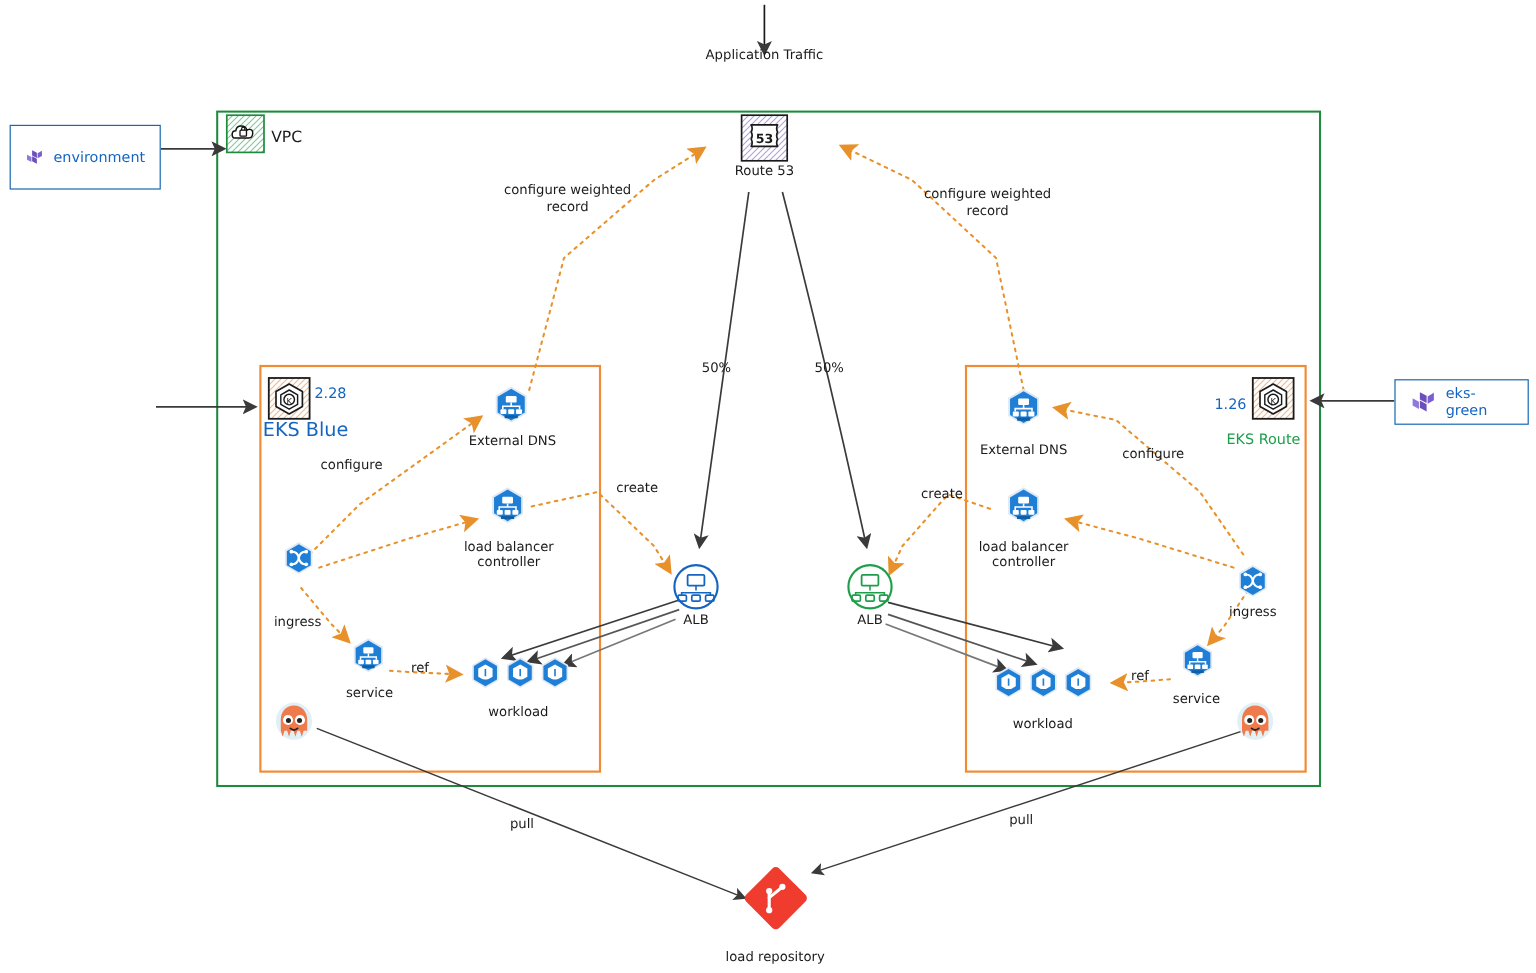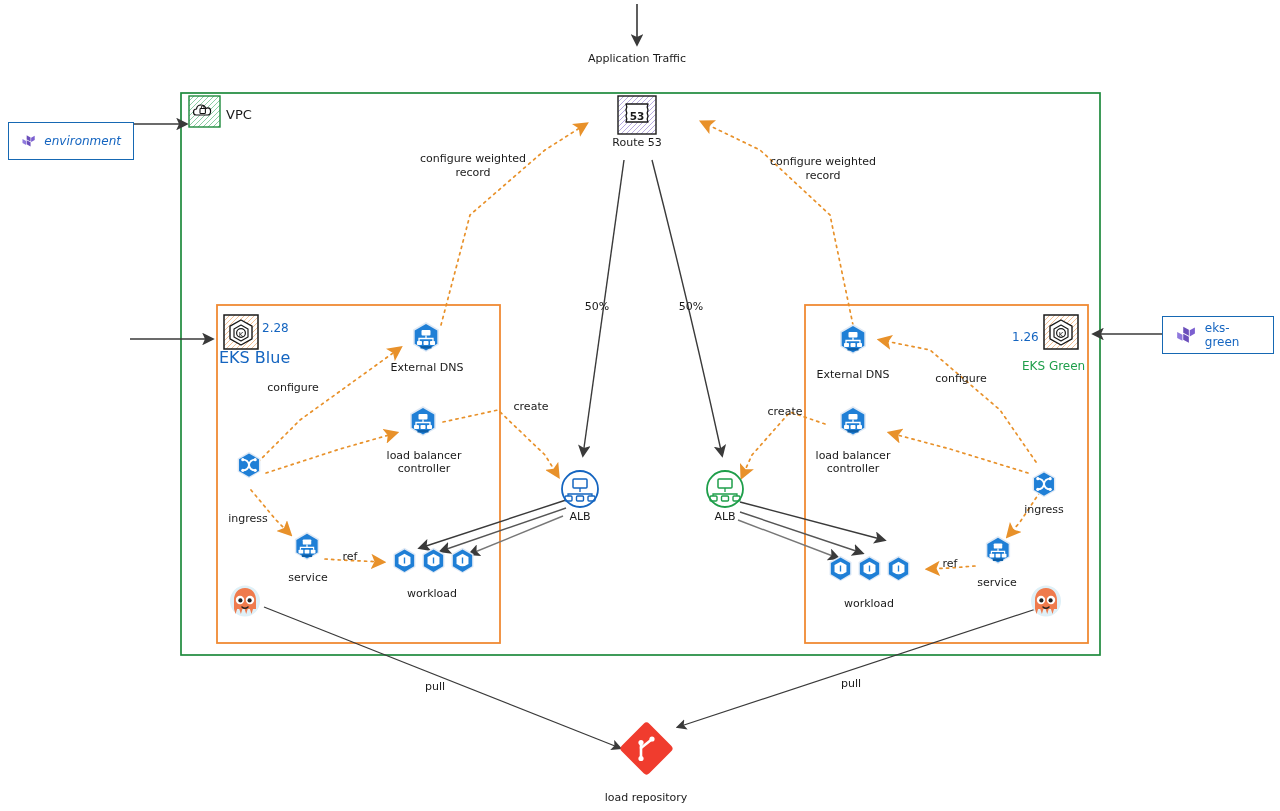--- a/index.html
+++ b/index.html
@@ -330,61 +330,61 @@
   <ellipse cx="20" cy="19" rx="15" ry="15.5" fill="#dff0f7"></ellipse>
   <path d="M20,6 c7,0 11,5.5 11,12 v9 h-3 l-1.5,5 l-1.6,-5 h-2.2 l-1.5,5 l-1.6,-5 h-2.2 l-1.5,5 l-1.6,-5 h-2.2 l-1.5,5 l-1.6,-5 H9 v-9 C9,11.5 13,6 20,6 z" fill="#ef7b4d"></path>
   <circle cx="15" cy="18" r="4.2" fill="#fff"></circle>
   <circle cx="25" cy="18" r="4.2" fill="#fff"></circle>
   <circle cx="15.4" cy="18.4" r="2.1" fill="#222"></circle>
   <circle cx="24.6" cy="18.4" r="2.1" fill="#222"></circle>
   <path d="M17,25 q3,2.6 6,0" stroke="#222" stroke-width="1.5" fill="none" stroke-linecap="round"></path>
 </svg>
 </div>
 
-<div class="tfbox" style="left:8px;top:122px;width:126px;height:38px;font-style:italic;">
+<div class="tfbox" style="left:8px;top:104px;width:126px;height:54px;">
   <svg width="22" height="22" viewBox="0 0 24 24">
     <path d="M9.5,2.5 L16,6 v7 L9.5,9.5 z" fill="#6b4fbb"></path>
     <path d="M17,6.6 L23,3.2 v7 L17,13.6 z" fill="#7b5fd0"></path>
     <path d="M9.5,10.6 L16,14.1 v7 L9.5,17.6 z" fill="#6b4fbb"></path>
     <path d="M2.5,8.5 L8.6,11.8 v6.9 L2.5,15.4 z" fill="#8f79dd"></path>
   </svg>
   <span>environment</span>
 </div>
 
 
 <div class="tfbox" style="left:1162px;top:316px;width:112px;height:38px;">
   <svg width="22" height="22" viewBox="0 0 24 24">
     <path d="M9.5,2.5 L16,6 v7 L9.5,9.5 z" fill="#6b4fbb"></path>
     <path d="M17,6.6 L23,3.2 v7 L17,13.6 z" fill="#7b5fd0"></path>
     <path d="M9.5,10.6 L16,14.1 v7 L9.5,17.6 z" fill="#6b4fbb"></path>
     <path d="M2.5,8.5 L8.6,11.8 v6.9 L2.5,15.4 z" fill="#8f79dd"></path>
   </svg>
   <span>eks-green</span>
 </div>
 
-<div class="lbl c" style="left:637px;top:52px;">Application Traffic</div>
+<div class="lbl c" style="left:637px;top:39px;">Application Traffic</div>
 
 <div class="lbl" style="left:226px;top:108px;font-size:13px;">VPC</div>
 
 <div class="lbl c" style="left:637px;top:136px;">Route 53</div>
 
 <div class="lbl c" style="left:473px;top:152px;">configure weighted</div>
 <div class="lbl c" style="left:473px;top:166px;">record</div>
 
 <div class="lbl c" style="left:823px;top:155px;">configure weighted</div>
 <div class="lbl c" style="left:823px;top:169px;">record</div>
 
 <div class="lbl c" style="left:597px;top:300px;">50%</div>
 <div class="lbl c" style="left:691px;top:300px;">50%</div>
 
 <div class="lbl blue" style="left:262px;top:322px;font-size:12px;">2.28</div>
 <div class="lbl blue" style="left:219px;top:351px;font-size:16px;">EKS Blue</div>
 
 <div class="lbl blue" style="left:1012px;top:331px;font-size:12px;">1.26</div>
-<div class="lbl green" style="left:1022px;top:360px;font-size:12px;">EKS Green</div>
+<div class="lbl green" style="left:1022px;top:360px;font-size:12px;">EKS Route</div>
 
 <div class="node-cap" style="left:427px;top:361px;">External DNS</div>
 <div class="node-cap" style="left:424px;top:449px;">load balancer</div>
 <div class="node-cap" style="left:424px;top:462px;">controller</div>
 <div class="node-cap" style="left:248px;top:512px;">ingress</div>
 <div class="node-cap" style="left:308px;top:571px;">service</div>
 <div class="node-cap" style="left:432px;top:587px;">workload</div>
 
 <div class="node-cap" style="left:853px;top:368px;">External DNS</div>
 <div class="node-cap" style="left:853px;top:449px;">load balancer</div>

